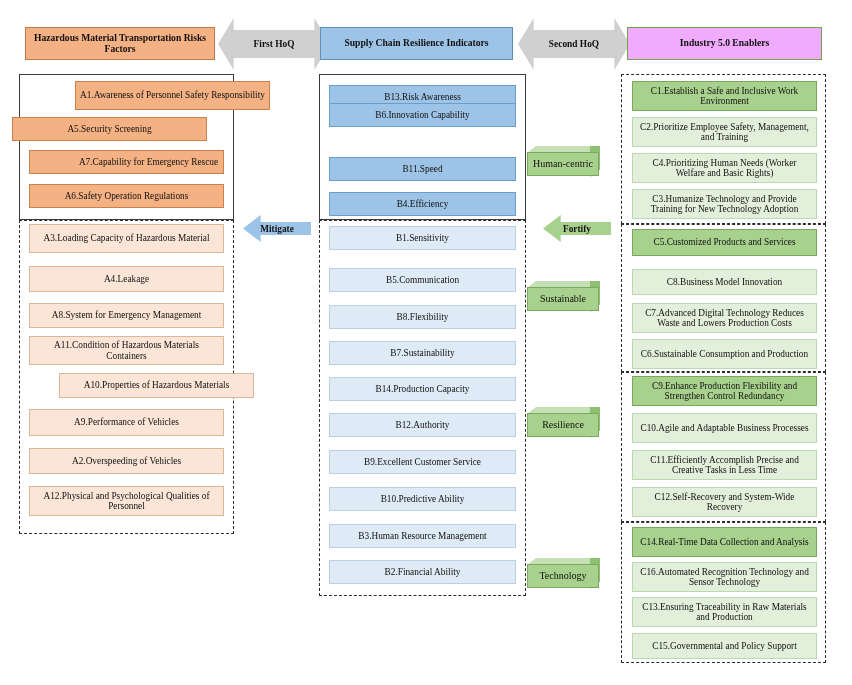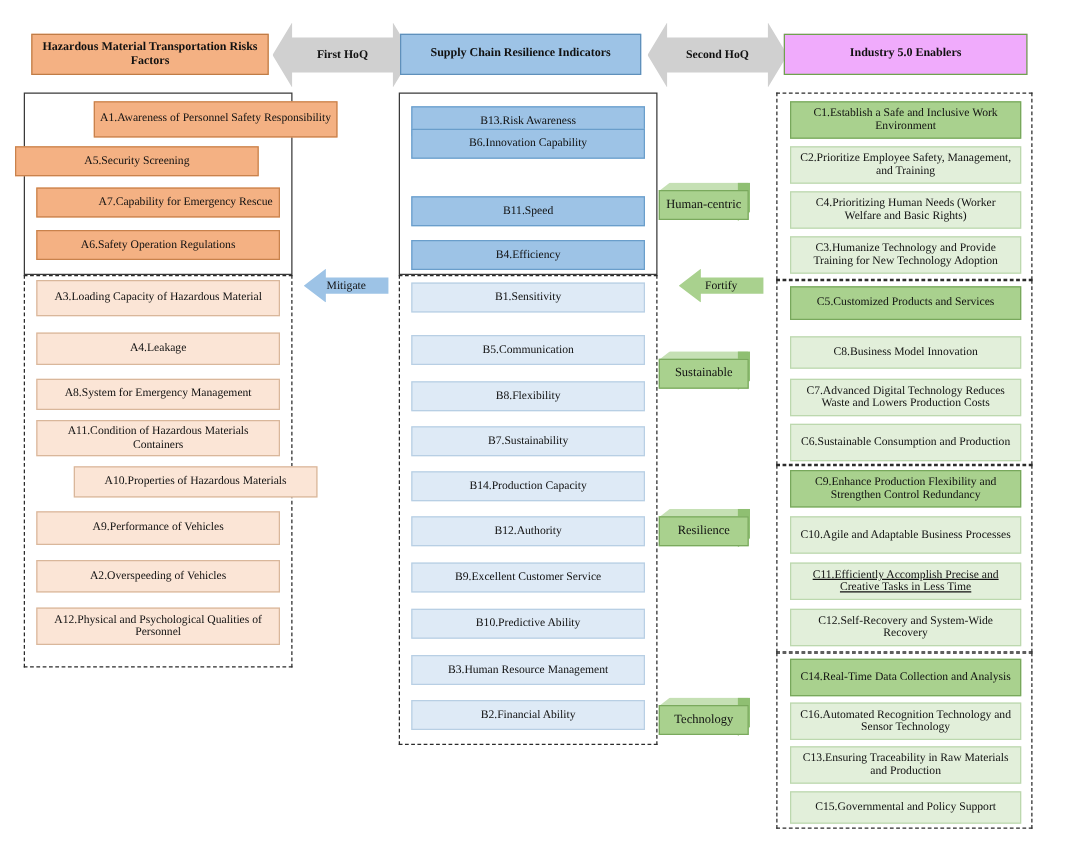--- a/index.html
+++ b/index.html
@@ -40,21 +40,21 @@
     background:#D0D0D0;
     display:flex;align-items:center;justify-content:center;
     font-weight:bold;font-size:9.4px;color:#111;
     clip-path:polygon(0% 50%, 14% 0%, 14% 23%, 86% 23%, 86% 0%, 100% 50%, 86% 100%, 86% 77%, 14% 77%, 14% 100%);
   }
 
   
   .larrow{
     position:absolute;
     display:flex;align-items:center;justify-content:center;
-    font-weight:normal;font-size:9.3px;color:#111;
+    font-weight:bold;font-size:9.3px;color:#111;
     clip-path:polygon(0% 50%, 26% 0%, 26% 26%, 100% 26%, 100% 74%, 26% 74%, 26% 100%);
   }
   .larrow-blue{background:#9DC3E6;}
   .larrow-green{background:#A9D18E;}
 
   
   .a-strong{background:#F4B183;border:1px solid #c9824c;}
   .a-light {background:#FBE5D6;border:1px solid #d9b79b;}
 
   
@@ -195,21 +195,21 @@
   <div class="box c-light" style="left:632px;top:153px;width:185px;height:30px;">C4.Prioritizing Human Needs (Worker Welfare and Basic Rights)</div>
   <div class="box c-light" style="left:632px;top:189px;width:185px;height:30px;">C3.Humanize Technology and Provide Training for New Technology Adoption</div>
 
   <div class="box c-strong" style="left:632px;top:229px;width:185px;height:27px;">C5.Customized Products and Services</div>
   <div class="box c-light" style="left:632px;top:269px;width:185px;height:26px;">C8.Business Model Innovation</div>
   <div class="box c-light" style="left:632px;top:303px;width:185px;height:30px;">C7.Advanced Digital Technology Reduces Waste and Lowers Production Costs</div>
   <div class="box c-light" style="left:632px;top:339px;width:185px;height:30px;">C6.Sustainable Consumption and Production</div>
 
   <div class="box c-strong" style="left:632px;top:376px;width:185px;height:30px;">C9.Enhance Production Flexibility and Strengthen Control Redundancy</div>
   <div class="box c-light" style="left:632px;top:413px;width:185px;height:30px;">C10.Agile and Adaptable Business Processes</div>
-  <div class="box c-light" style="left:632px;top:450px;width:185px;height:30px;text-decoration:underline;">C11.Efficiently Accomplish Precise and Creative Tasks in Less Time</div>
+  <div class="box c-light" style="left:632px;top:450px;width:185px;height:30px;">C11.Efficiently Accomplish Precise and Creative Tasks in Less Time</div>
   <div class="box c-light" style="left:632px;top:487px;width:185px;height:30px;">C12.Self-Recovery and System-Wide Recovery</div>
 
   <div class="box c-strong" style="left:632px;top:527px;width:185px;height:30px;">C14.Real-Time Data Collection and Analysis</div>
   <div class="box c-light" style="left:632px;top:562px;width:185px;height:30px;">C16.Automated Recognition Technology and Sensor Technology</div>
   <div class="box c-light" style="left:632px;top:597px;width:185px;height:30px;">C13.Ensuring Traceability in Raw Materials and Production</div>
   <div class="box c-light" style="left:632px;top:633px;width:185px;height:26px;">C15.Governmental and Policy Support</div>
 
 </div>
 
 </body></html>

